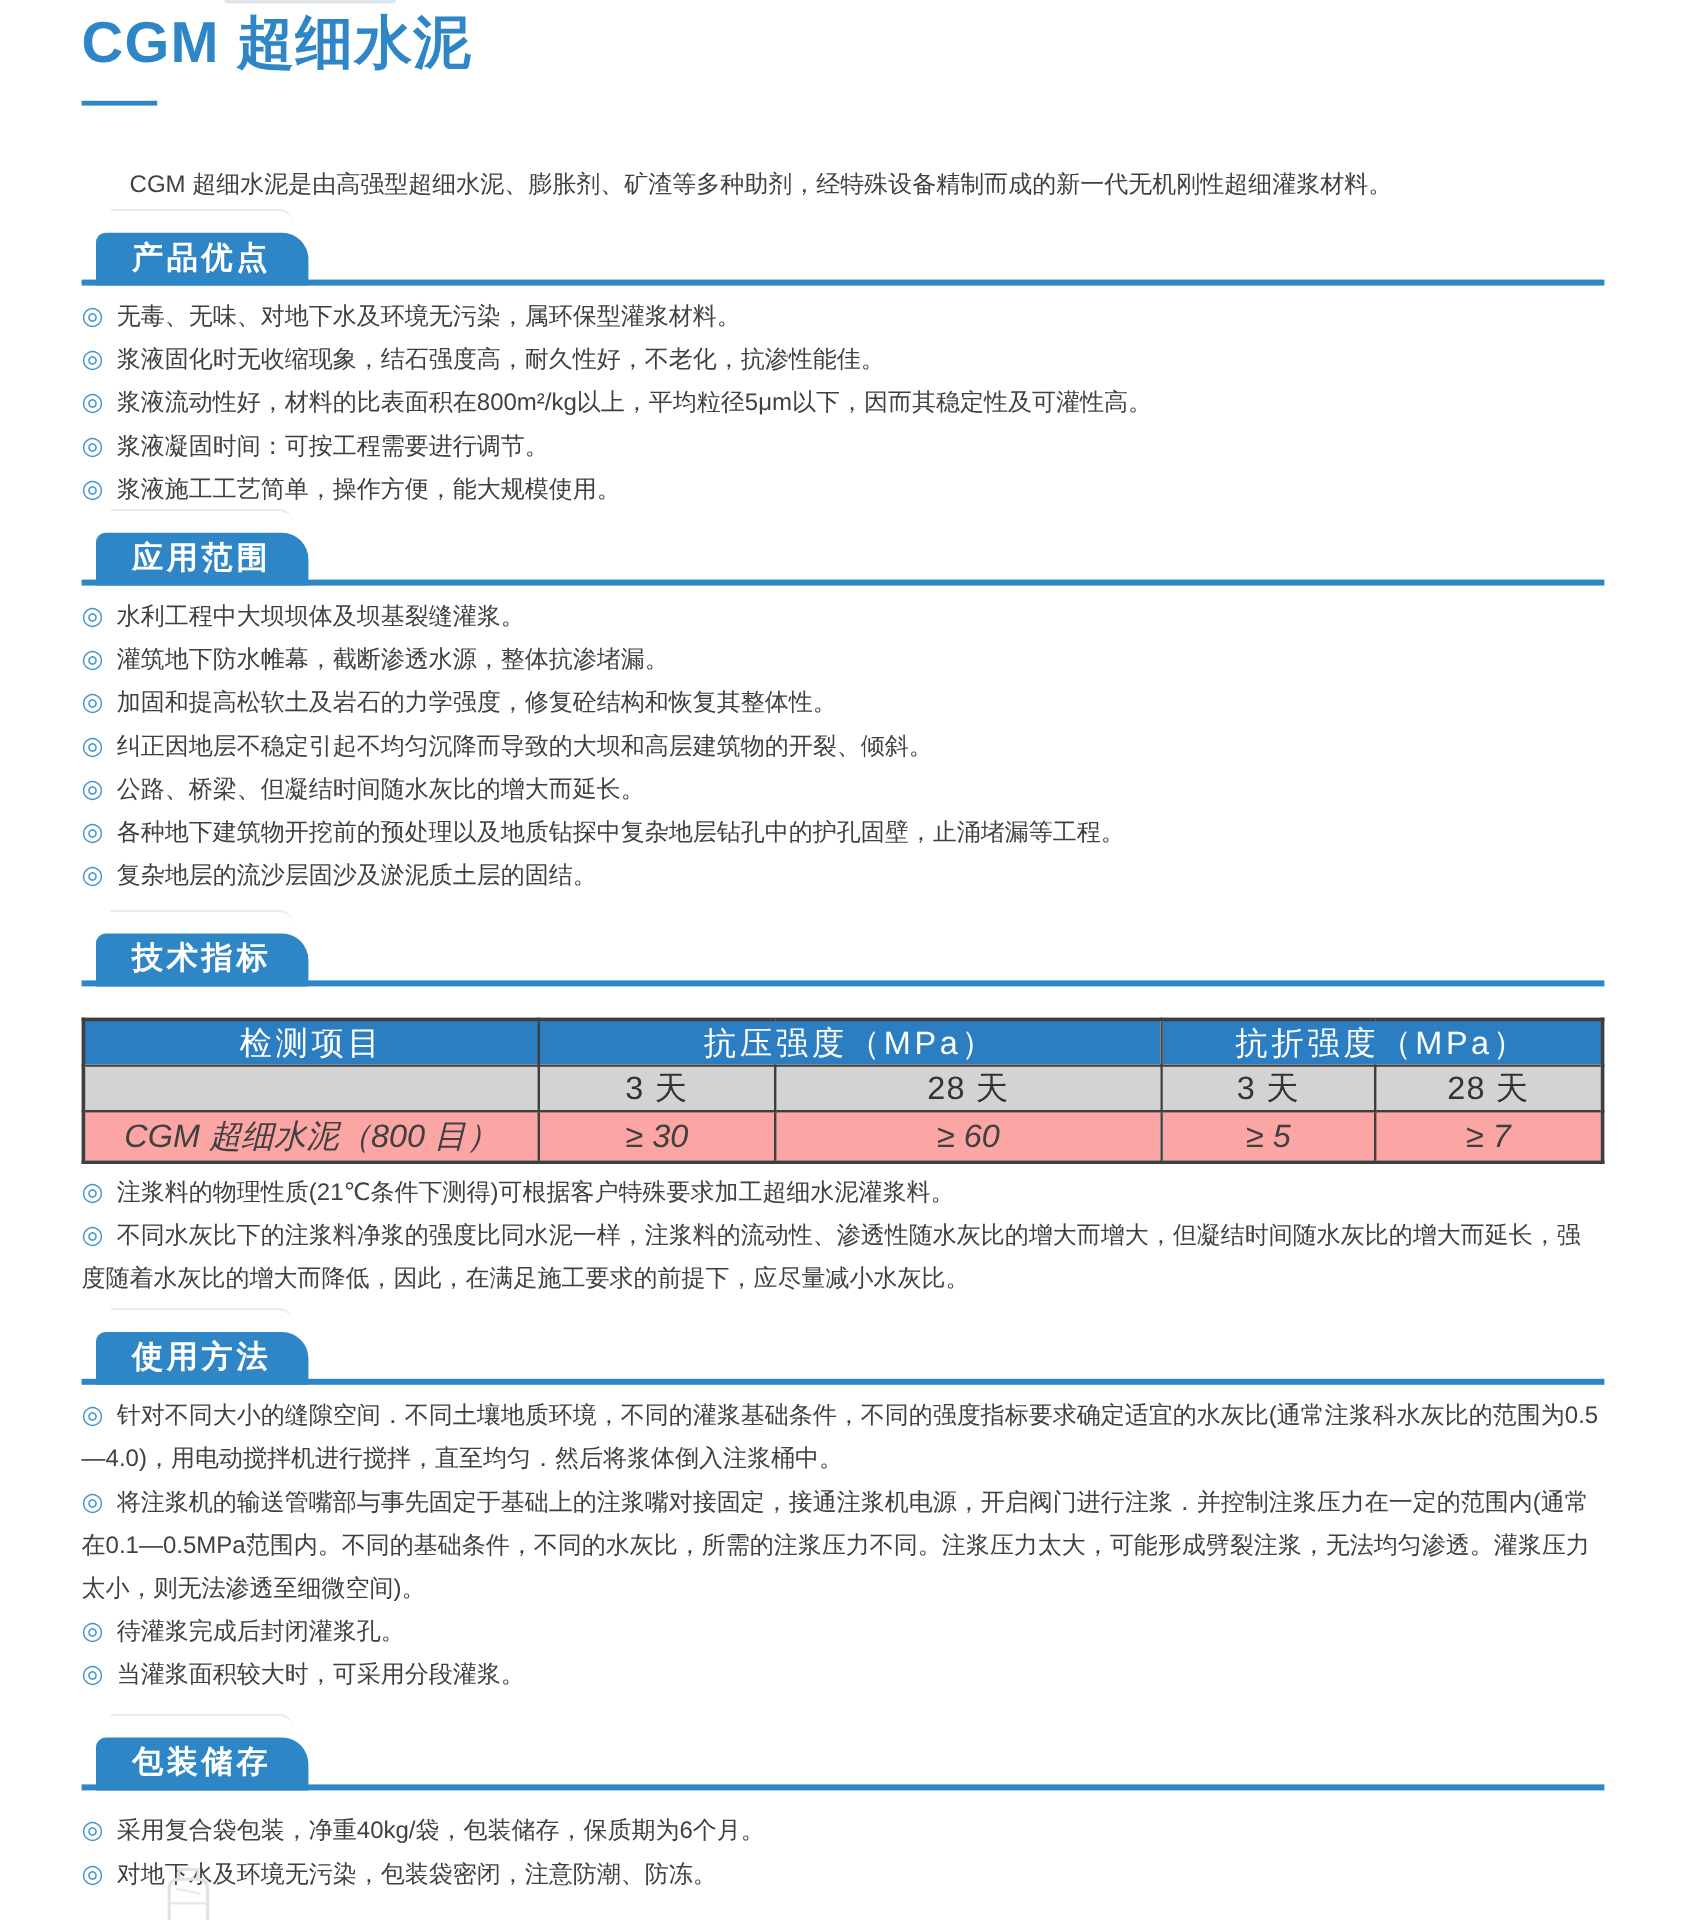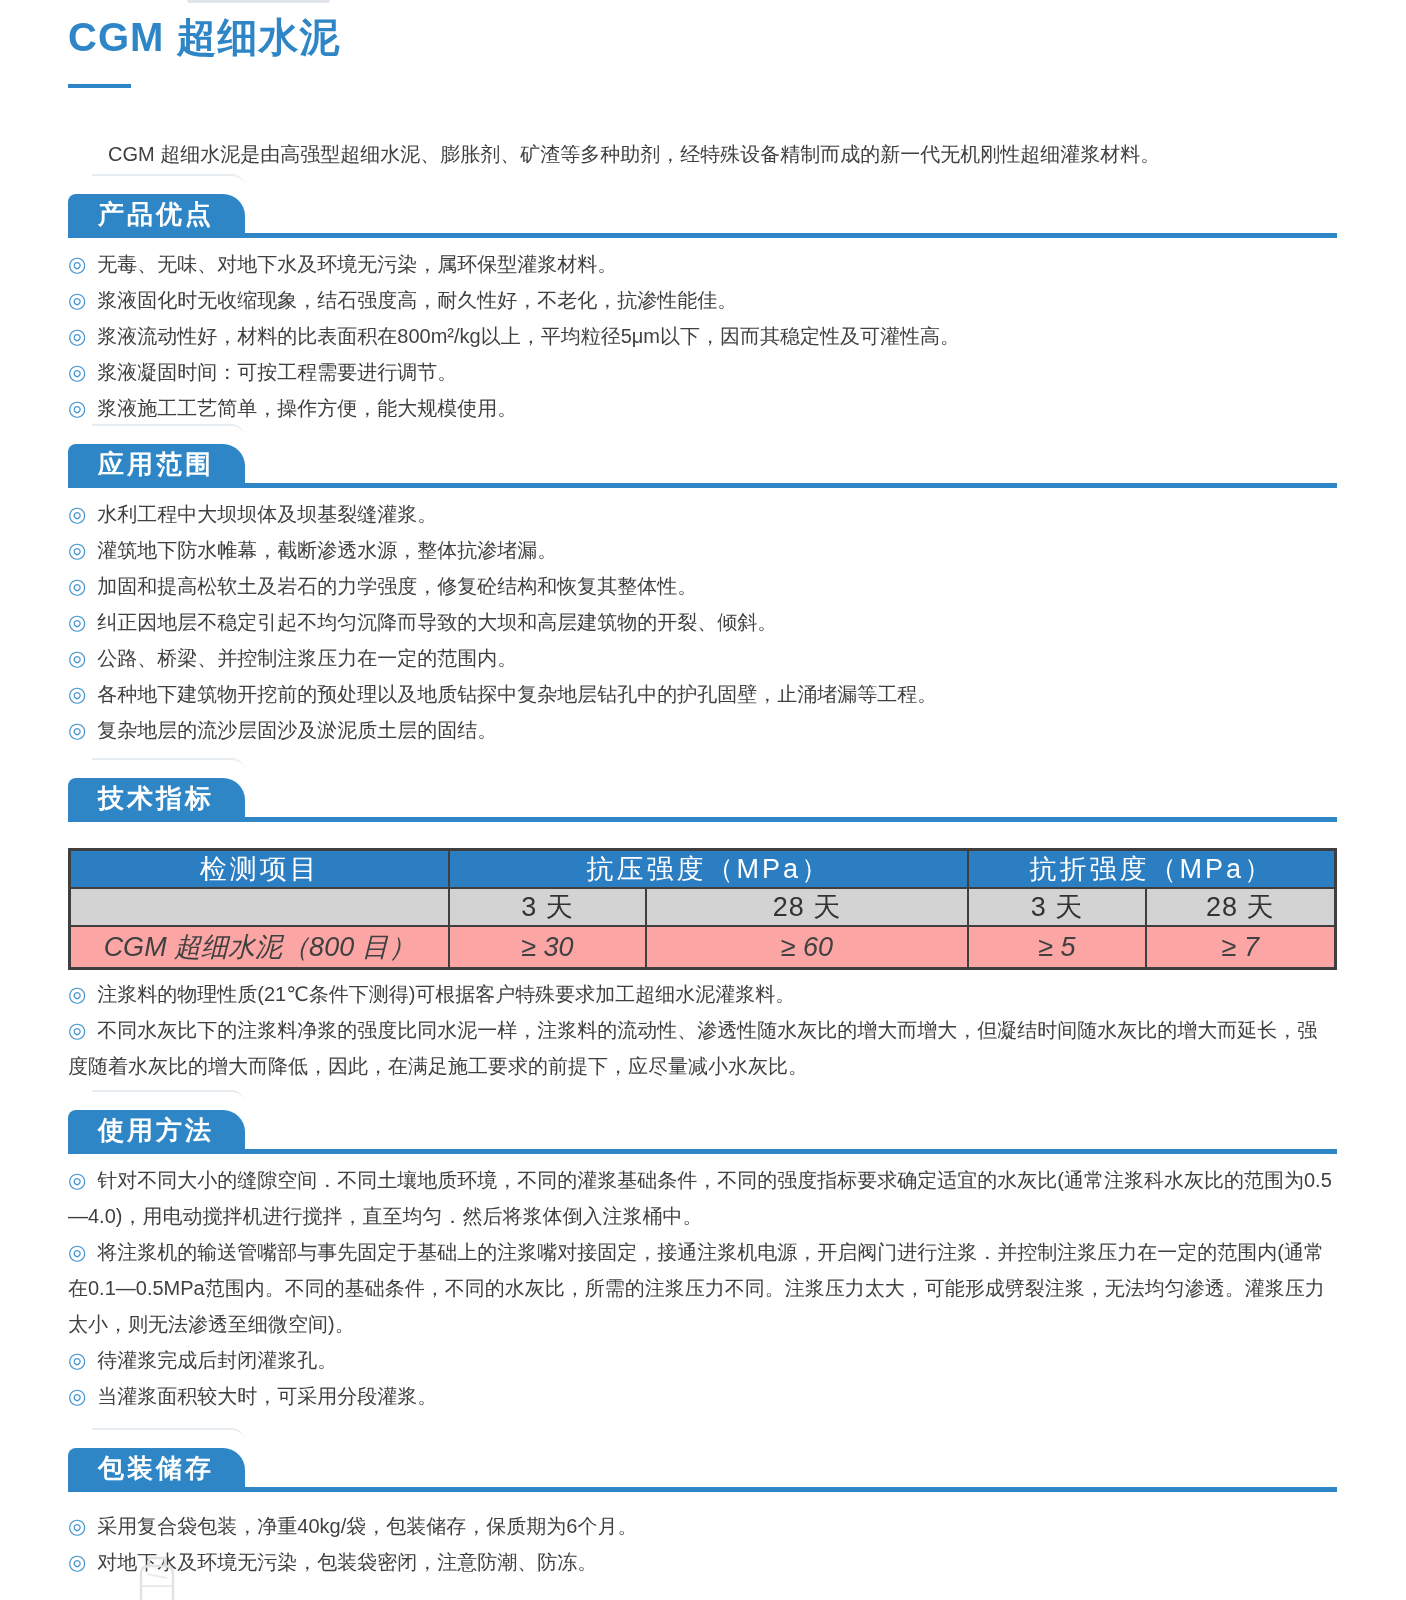--- a/index.html
+++ b/index.html
@@ -4,29 +4,29 @@
 <style>
   html,body{margin:0;padding:0;background:#ffffff;}
   body{font-family:"Liberation Sans","DejaVu Sans",sans-serif;}
   .page{
     position:relative;width:1406px;height:1600px;background:#fff;
     overflow:hidden;color:var(--body-text);
     padding:0; box-sizing:border-box;
   }
   .content{padding:0 69px 0 68px;}
   .top-sliver{position:absolute;left:187px;top:0;width:143px;height:3px;background:#dfe5ea;border-radius:0 0 3px 3px;}
-  .title{margin:0;padding-top:16px;font-size:40px;line-height:42px;font-weight:bold;color:var(--accent-blue);letter-spacing:1px;}
+  .title{margin:0;padding-top:16px;font-size:48px;line-height:42px;font-weight:bold;color:var(--accent-blue);letter-spacing:1px;}
   .title-dash{margin-top:26px;width:63px;height:4px;background:var(--accent-blue);}
   .intro{margin:50px 0 0 0;font-size:20px;line-height:32px;text-indent:2em;color:var(--body-text);}
 
   .sec{margin:0;}
   .sec-header{position:relative;height:44px;border-bottom:0;}
   .sec-rule{position:absolute;left:0;right:0;bottom:0;height:5px;background:var(--accent-blue);}
   .tab{
-    position:absolute;left:0;bottom:0;height:44px;min-width:177px;box-sizing:border-box;
+    position:absolute;left:12px;bottom:0;height:44px;min-width:177px;box-sizing:border-box;
     background:var(--accent-blue);border-radius:8px 22px 0 0;
     display:flex;align-items:center;padding:0 30px 4px 30px;
   }
   .tab-ghost{position:absolute;left:24px;bottom:52px;width:152px;height:10px;border-top:2px solid #e8edf1;border-top-right-radius:12px;}
   .tab-label{color:var(--tab-text-white);font-size:26px;font-weight:bold;letter-spacing:3px;white-space:nowrap;}
 
   .bullets{margin-top:8px;}
   .bullet{font-size:20px;line-height:36px;color:var(--body-text);}
   .bi{color:var(--bullet-icon-blue);font-size:21px;margin-right:11px;}
   .sec-advantages{margin-top:24px;}
@@ -85,21 +85,21 @@
         <div class="sec-rule"></div>
         <div class="tab">
           <span class="tab-label">应用范围</span>
         </div>
       </div>
       <div class="bullets">
         <div class="bullet"><span class="bi">◎</span><span class="bt">水利工程中大坝坝体及坝基裂缝灌浆。</span></div>
         <div class="bullet"><span class="bi">◎</span><span class="bt">灌筑地下防水帷幕，截断渗透水源，整体抗渗堵漏。</span></div>
         <div class="bullet"><span class="bi">◎</span><span class="bt">加固和提高松软土及岩石的力学强度，修复砼结构和恢复其整体性。</span></div>
         <div class="bullet"><span class="bi">◎</span><span class="bt">纠正因地层不稳定引起不均匀沉降而导致的大坝和高层建筑物的开裂、倾斜。</span></div>
-        <div class="bullet"><span class="bi">◎</span><span class="bt">公路、桥梁、并控制注浆压力在一定的范围内。</span></div>
+        <div class="bullet"><span class="bi">◎</span><span class="bt">公路、桥梁、但凝结时间随水灰比的增大而延长。</span></div>
         <div class="bullet"><span class="bi">◎</span><span class="bt">各种地下建筑物开挖前的预处理以及地质钻探中复杂地层钻孔中的护孔固壁，止涌堵漏等工程。</span></div>
         <div class="bullet"><span class="bi">◎</span><span class="bt">复杂地层的流沙层固沙及淤泥质土层的固结。</span></div>
       </div>
     </section>
 
     <section class="sec sec-specs">
       <div class="sec-header">
         <div class="tab-ghost"></div>
         <div class="sec-rule"></div>
         <div class="tab">

